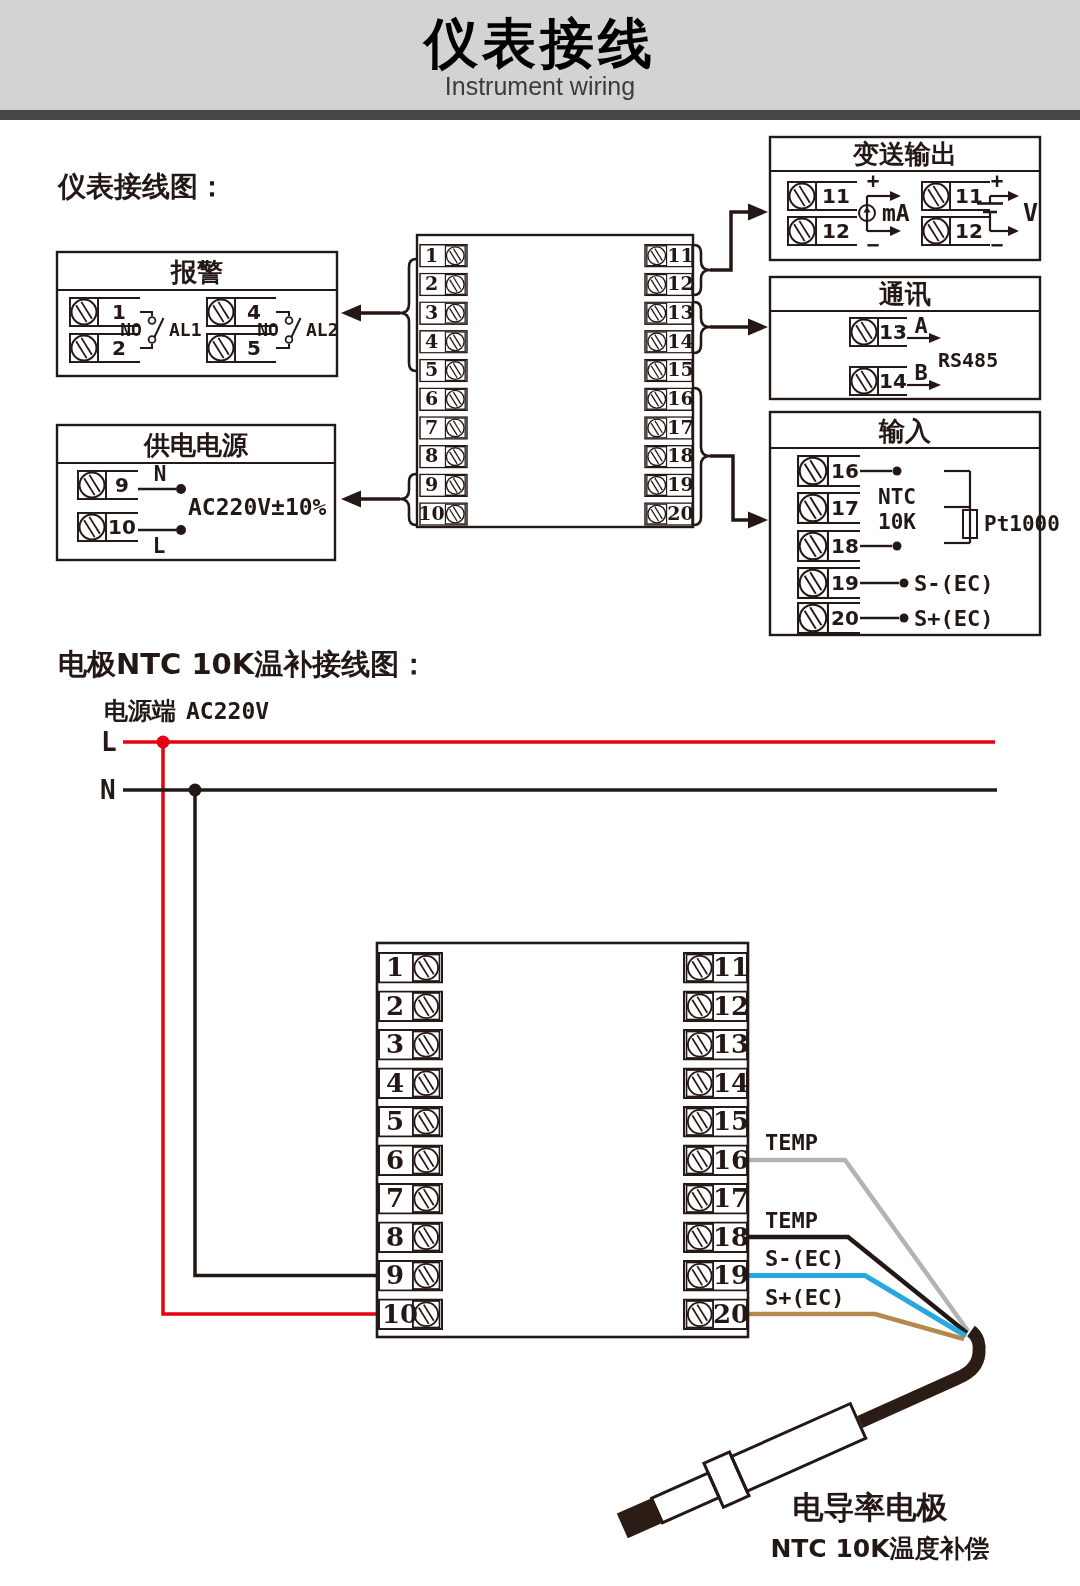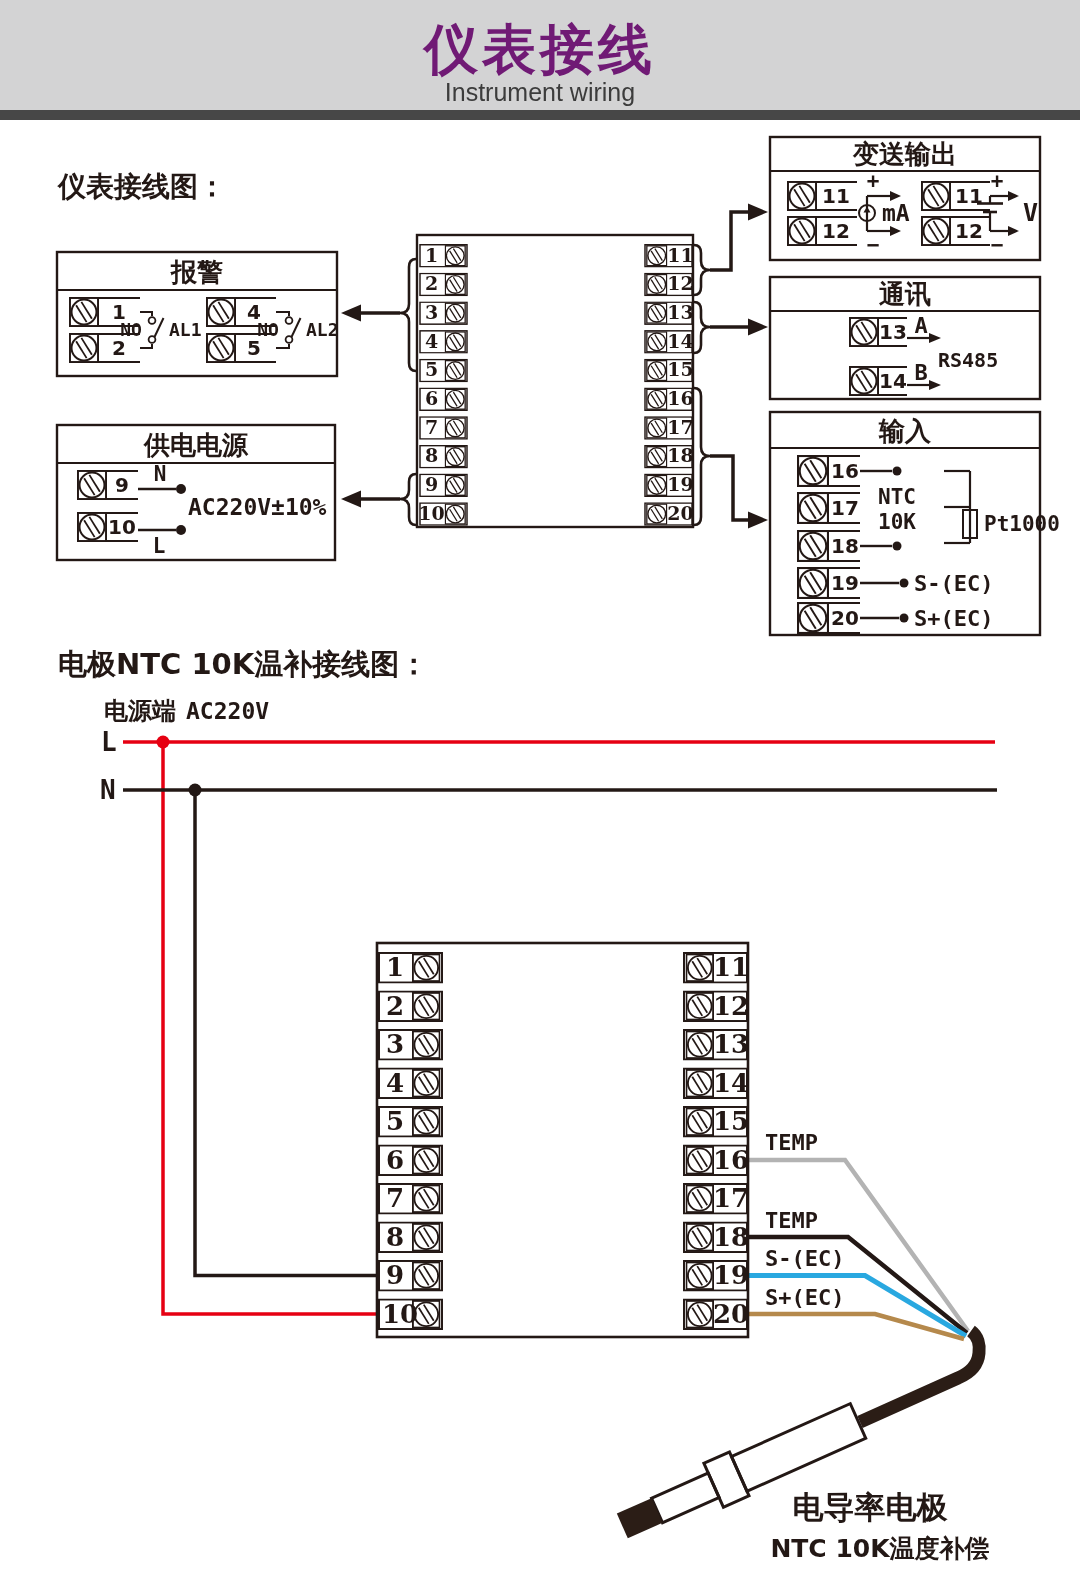--- a/index.html
+++ b/index.html
@@ -1,20 +1,20 @@
 <!DOCTYPE html>
 <html><head>
 <meta charset="utf-8">
 <style>
   html,body{margin:0;padding:0;background:#fff;}
   .page{position:relative;width:1080px;height:1586px;background:#ffffff;overflow:hidden;
         font-family:"DejaVu Sans","Liberation Sans",sans-serif;}
   .header{position:absolute;left:0;top:0;width:1080px;height:110px;background:#d3d3d4;text-align:center;}
   .header .bar{position:absolute;left:0;top:110px;width:1080px;height:10px;background:#474747;}
-  .header h1{margin:0;padding-top:22px;font-size:54px;line-height:56px;font-weight:bold;color:#701a75;
+  .header h1{margin:0;padding-top:16px;font-size:54px;line-height:56px;font-weight:bold;color:#000000;
              font-family:"DejaVu Sans","Liberation Sans",sans-serif;letter-spacing:4px;}
   .header .sub{font-size:25px;color:#3c3c3c;font-family:"Liberation Sans","DejaVu Sans",sans-serif;}
   svg{position:absolute;left:0;top:0;}
   .cn{font-family:"DejaVu Sans","Liberation Sans",sans-serif;font-weight:bold;fill:#231815;}
   .tech{font-family:"DejaVu Sans Mono","Liberation Mono",monospace;font-weight:bold;fill:#231815;}
   .sn{font-family:"DejaVu Serif","Liberation Serif",serif;font-weight:bold;fill:#231815;}
   .ln{stroke:#231815;fill:none;}
   .dot{fill:#231815;stroke:none;}
   .head{fill:#231815;stroke:none;}
 </style>

